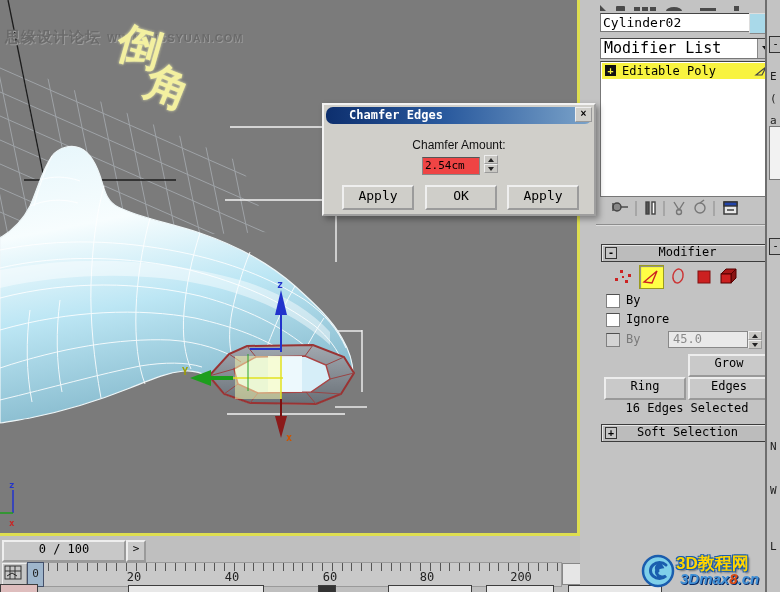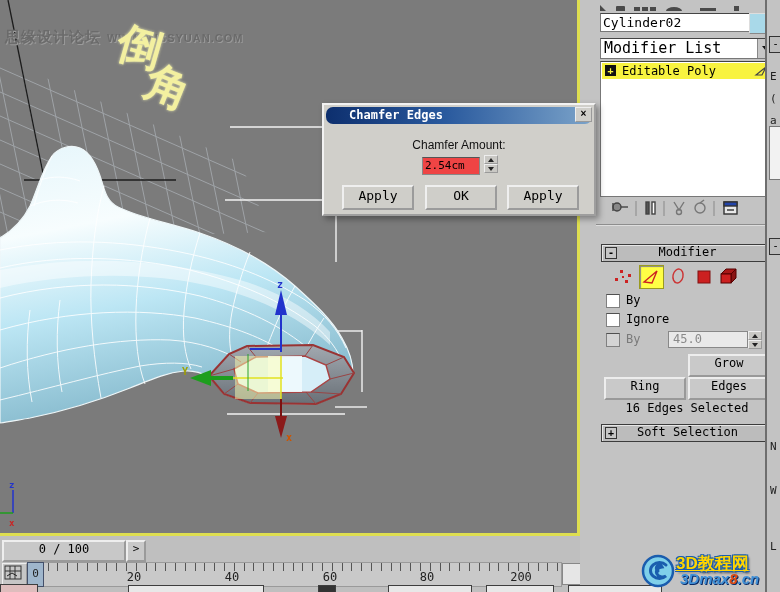--- a/index.html
+++ b/index.html
@@ -128,21 +128,21 @@
   #statusstrip{position:absolute;left:0;top:584px;width:780px;height:8px;z-index:20;}
   .sbox{position:absolute;top:1px;height:10px;background:#e8e8e8;border:1px solid #3e3e3e;}
   #sb-pink{left:0;top:0;width:36px;background:#debdbd;}
   #sb1{left:128px;width:134px;} #sb2{left:318px;width:16px;background:#333;}
   #sb3{left:388px;width:82px;} #sb4{left:486px;width:66px;} #sb5{left:568px;width:92px;}
 
   
   #logo{position:absolute;left:640px;top:552px;width:140px;height:40px;z-index:50;}
   #logo-title{position:absolute;left:36px;top:0px;font-size:17px;font-weight:bold;color:#ffd400;
     white-space:nowrap;letter-spacing:0px;
-    text-shadow:-1px -1px 0 #1a5dae,1px -1px 0 #1a5dae,-1px 1px 0 #1a5dae,1px 1px 0 #1a5dae,2px 2px 2px rgba(0,0,0,.45);text-decoration:underline;}
+    text-shadow:-1px -1px 0 #1a5dae,1px -1px 0 #1a5dae,-1px 1px 0 #1a5dae,1px 1px 0 #1a5dae,2px 2px 2px rgba(0,0,0,.45);}
   #logo-url{position:absolute;left:40px;top:18px;font-size:15px;font-weight:bold;font-style:italic;
     white-space:nowrap;text-shadow:1px 1px 0 #0b2c66;}
   .url-blue{color:#3f8fd6;} .url-red{color:#e04a10;}
 </style>
 </head>
 <body>
 
 <div id="root">
 
   <div id="viewport">

